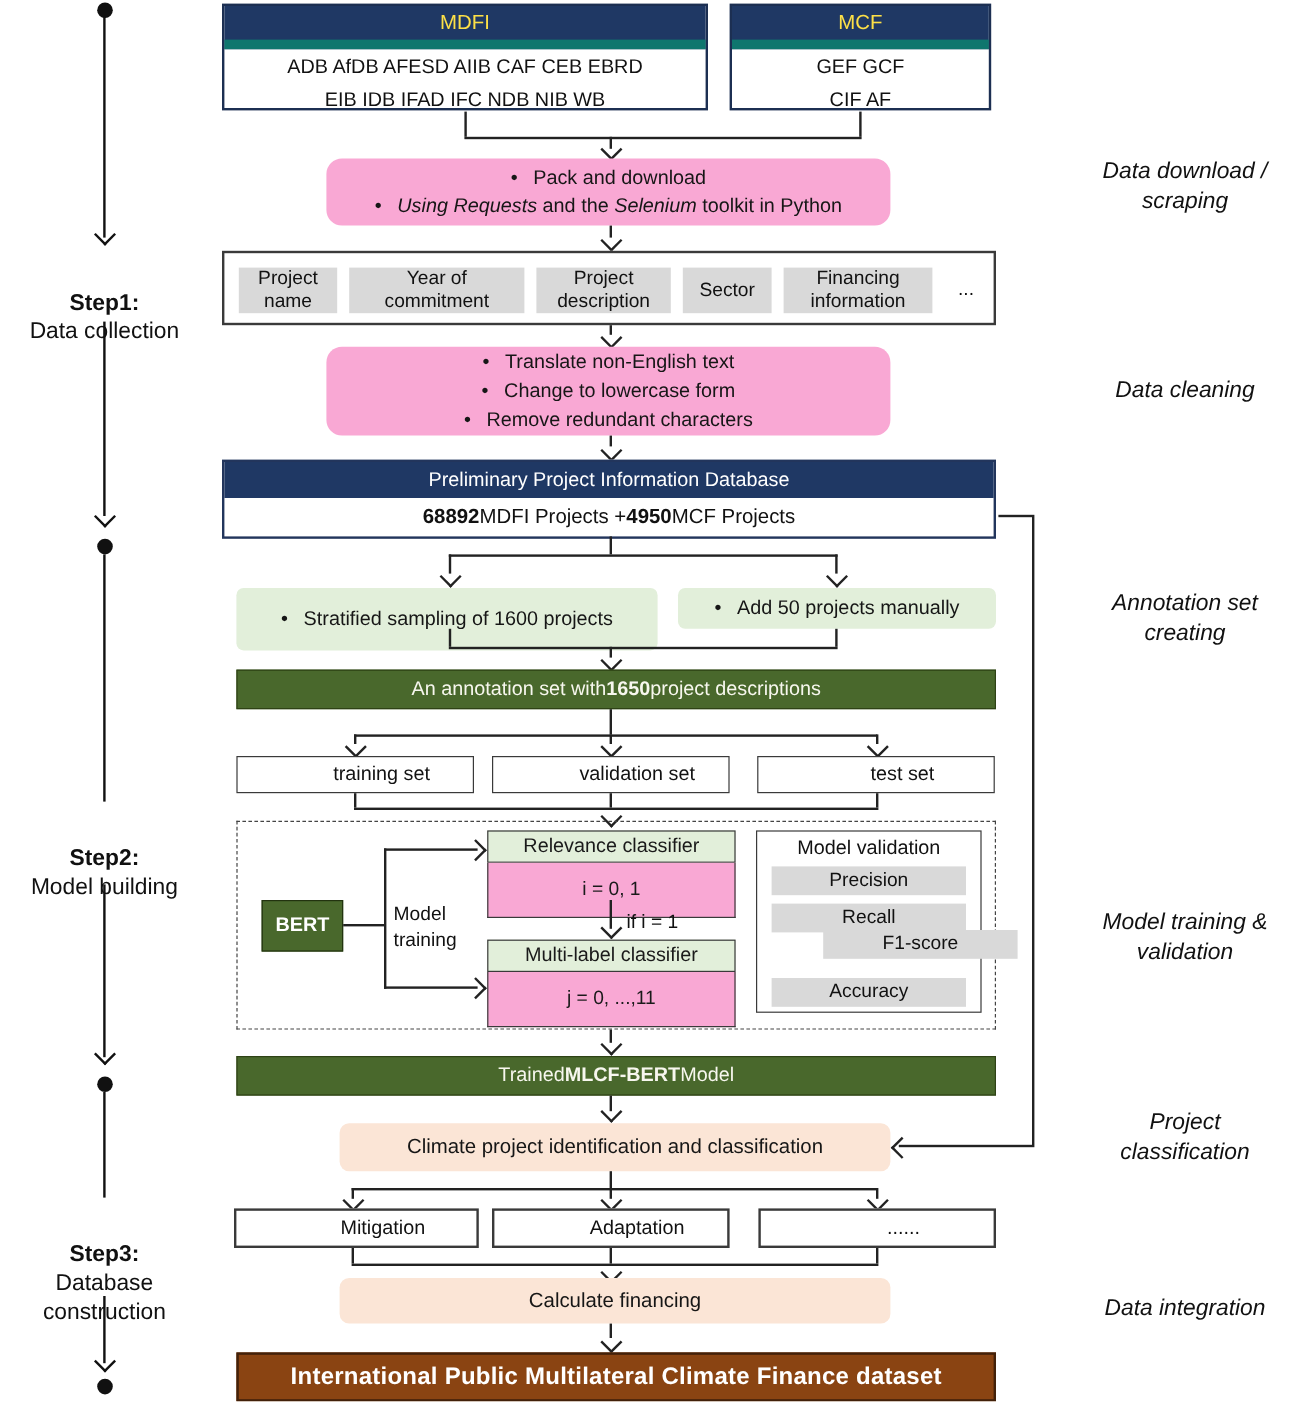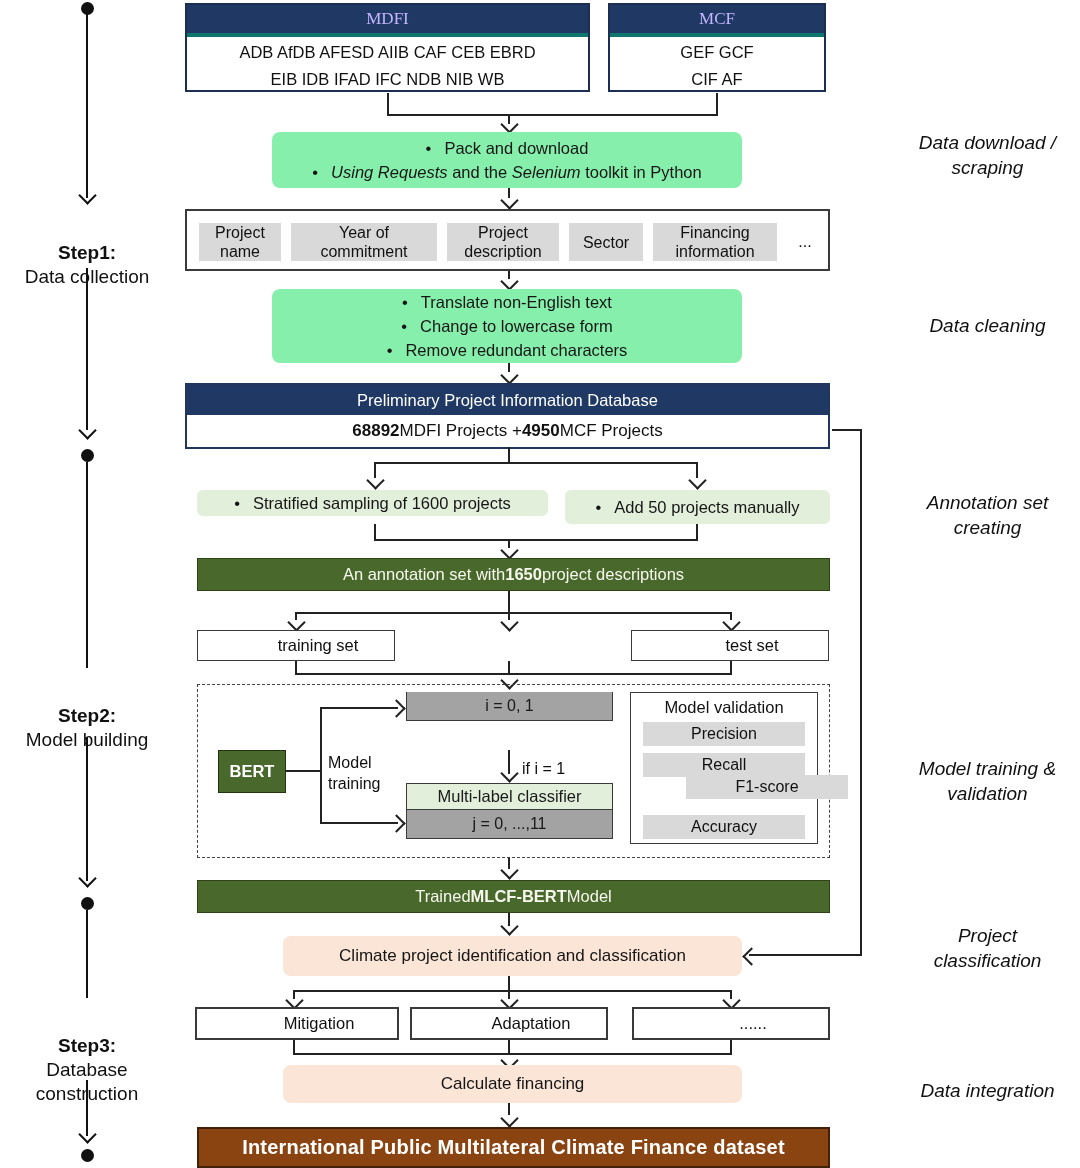--- a/index.html
+++ b/index.html
@@ -19,26 +19,26 @@
 
   
   .step-label{position:absolute;left:7px;width:160px;text-align:center;font-size:19px;line-height:24px;color:#111;}
   .step-label .t{font-weight:bold;margin-top:28px;}
 
   
   .phase{position:absolute;left:895px;width:185px;text-align:center;font-style:italic;font-size:19px;line-height:25px;color:#111;}
 
   
   .src-box{position:absolute;border:2px solid #1c2f52;background:#fff;box-sizing:border-box;}
-  .src-head{background:#1f3864;color:#c4b5fd;font-size:17px;height:28px;line-height:28px;text-align:center;border-bottom:4px solid #0f766e;font-family:Liberation Serif, serif;}
+  .src-head{background:#1f3864;color:#fde047;font-size:17px;height:28px;line-height:28px;text-align:center;border-bottom:8px solid #0f766e;}
   .src-body{text-align:center;font-size:16.5px;line-height:27px;padding-top:2px;color:#111;}
 
   
   .soft{position:absolute;border-radius:8px;box-sizing:border-box;display:flex;flex-direction:column;justify-content:center;}
-  .blue{background:#86efac;}
+  .blue{background:#f9a8d4;border-radius:13px;}
   .lgreen{background:#e2efda;border-radius:6px;}
   .peach{background:#fbe5d6;}
   .soft .ln{text-align:center;font-size:16.5px;line-height:24px;color:#161616;}
   .blt{display:inline-block;margin-right:13px;}
 
   
   .frame{position:absolute;background:#fff;border:2px solid #3a3a3a;box-sizing:border-box;}
   .chip{position:absolute;top:12px;height:38px;background:#d9d9d9;display:flex;align-items:center;justify-content:center;
         text-align:center;font-size:16px;line-height:19px;color:#111;padding:0 4px;box-sizing:border-box;}
   .more{position:absolute;top:12px;height:38px;display:flex;align-items:center;justify-content:center;font-size:16px;color:#111;}
@@ -55,21 +55,21 @@
   
   .wbox{position:absolute;background:#fff;border:1.5px solid #3a3a3a;box-sizing:border-box;display:flex;align-items:center;justify-content:center;font-size:16.5px;color:#111;padding-left:44px;}
   .wbox.thick{border-width:2px;}
 
   
   .dashed{position:absolute;border:1.6px dashed #444;box-sizing:border-box;}
 
   
   .clf{position:absolute;box-sizing:border-box;}
   .clf .hd{background:#e2efda;border:1.5px solid #3a3a3a;height:27px;display:flex;align-items:center;justify-content:center;font-size:16.5px;box-sizing:border-box;}
-  .clf .vl{background:#a3a3a3;border:1.5px solid #3a3a3a;border-top:none;height:29px;display:flex;align-items:center;justify-content:center;font-size:16px;box-sizing:border-box;}
+  .clf .vl{background:#f9a8d4;border:1.5px solid #3a3a3a;border-top:none;height:46px;display:flex;align-items:center;justify-content:center;font-size:16px;box-sizing:border-box;}
 
   .bert{position:absolute;background:#49682c;border:1.5px solid #22330f;color:#fff;font-weight:bold;font-size:16.5px;
         display:flex;align-items:center;justify-content:center;box-sizing:border-box;}
   .small-note{position:absolute;font-size:16px;line-height:21px;color:#111;}
 
   .valbox{position:absolute;background:#fff;border:1.5px solid #3a3a3a;box-sizing:border-box;}
   .valbox .ttl{text-align:center;font-size:16.5px;margin-top:5px;color:#111;}
   .metric{position:absolute;left:12px;width:162px;height:24px;background:#d9d9d9;display:flex;align-items:center;justify-content:center;font-size:16px;color:#111;}
 
   .final{position:absolute;background:#8a4412;border:2.5px solid #42210a;box-sizing:border-box;color:#fff;font-weight:bold;
@@ -206,21 +206,21 @@
   <div class="lh" style="left:749px;top:954px;width:111px;"></div>
   <div class="chev l" style="left:745px;top:950px;"></div>
 
   <div class="lv" style="left:508px;top:447px;height:15px;"></div>
   <div class="lh" style="left:374px;top:462px;width:324px;"></div>
   <div class="lv" style="left:374px;top:462px;height:16px;"></div>
   <div class="lv" style="left:696px;top:462px;height:16px;"></div>
   <div class="chev d" style="left:369px;top:474px;"></div>
   <div class="chev d" style="left:691px;top:474px;"></div>
 
-  <div class="soft lgreen" style="left:197px;top:490px;width:351px;height:26px;">
+  <div class="soft lgreen" style="left:197px;top:490px;width:351px;height:52px;">
     <div class="ln"><span class="blt">•</span><span>Stratified sampling of 1600 projects</span></div>
   </div>
   <div class="soft lgreen" style="left:565px;top:490px;width:265px;height:34px;">
     <div class="ln"><span class="blt">•</span><span>Add 50 projects manually</span></div>
   </div>
 
   <div class="lv" style="left:374px;top:524px;height:15px;"></div>
   <div class="lv" style="left:696px;top:524px;height:15px;"></div>
   <div class="lh" style="left:374px;top:539px;width:324px;"></div>
   <div class="lv" style="left:508px;top:539px;height:9px;"></div>
@@ -235,40 +235,42 @@
   <div class="lv" style="left:508px;top:591px;height:21px;"></div>
   <div class="lh" style="left:295px;top:612px;width:436px;"></div>
   <div class="lv" style="left:295px;top:612px;height:8px;"></div>
   <div class="lv" style="left:730px;top:612px;height:8px;"></div>
   <div class="lv" style="left:508px;top:612px;height:8px;"></div>
   <div class="chev d" style="left:290px;top:616px;"></div>
   <div class="chev d" style="left:503px;top:616px;"></div>
   <div class="chev d" style="left:725px;top:616px;"></div>
 
   <div class="wbox" style="left:197px;top:630px;width:198px;height:31px;">training set</div>
+  <div class="wbox" style="left:410px;top:630px;width:198px;height:31px;">validation set</div>
   <div class="wbox" style="left:631px;top:630px;width:198px;height:31px;">test set</div>
 
   <div class="lv" style="left:295px;top:661px;height:12px;"></div>
   <div class="lv" style="left:730px;top:661px;height:12px;"></div>
   <div class="lv" style="left:508px;top:661px;height:12px;"></div>
   <div class="lh" style="left:295px;top:673px;width:437px;"></div>
   <div class="chev d" style="left:503px;top:674px;"></div>
 
   <div class="dashed" style="left:197px;top:684px;width:633px;height:174px;"></div>
 
   <div class="bert" style="left:218px;top:750px;width:68px;height:43px;">BERT</div>
   <div class="lh" style="left:286px;top:770px;width:34px;"></div>
   <div class="lv" style="left:320px;top:707px;height:117px;"></div>
   <div class="lh" style="left:320px;top:707px;width:78px;"></div>
   <div class="chev r" style="left:390px;top:702px;"></div>
   <div class="lh" style="left:320px;top:822px;width:78px;"></div>
   <div class="chev r" style="left:390px;top:817px;"></div>
   <div class="small-note" style="left:328px;top:752px;width:80px;">Model training</div>
 
   <div class="clf" style="left:406px;top:692px;width:207px;">
+    <div class="hd">Relevance classifier</div>
     <div class="vl">i = 0, 1</div>
   </div>
 
   <div class="lv" style="left:508px;top:750px;height:24px;"></div>
   <div class="chev d" style="left:503px;top:767px;"></div>
   <div class="small-note" style="left:522px;top:758px;width:70px;">if i = 1</div>
 
   <div class="clf" style="left:406px;top:783px;width:207px;">
     <div class="hd">Multi-label classifier</div>
     <div class="vl">j = 0, ...,11</div>

